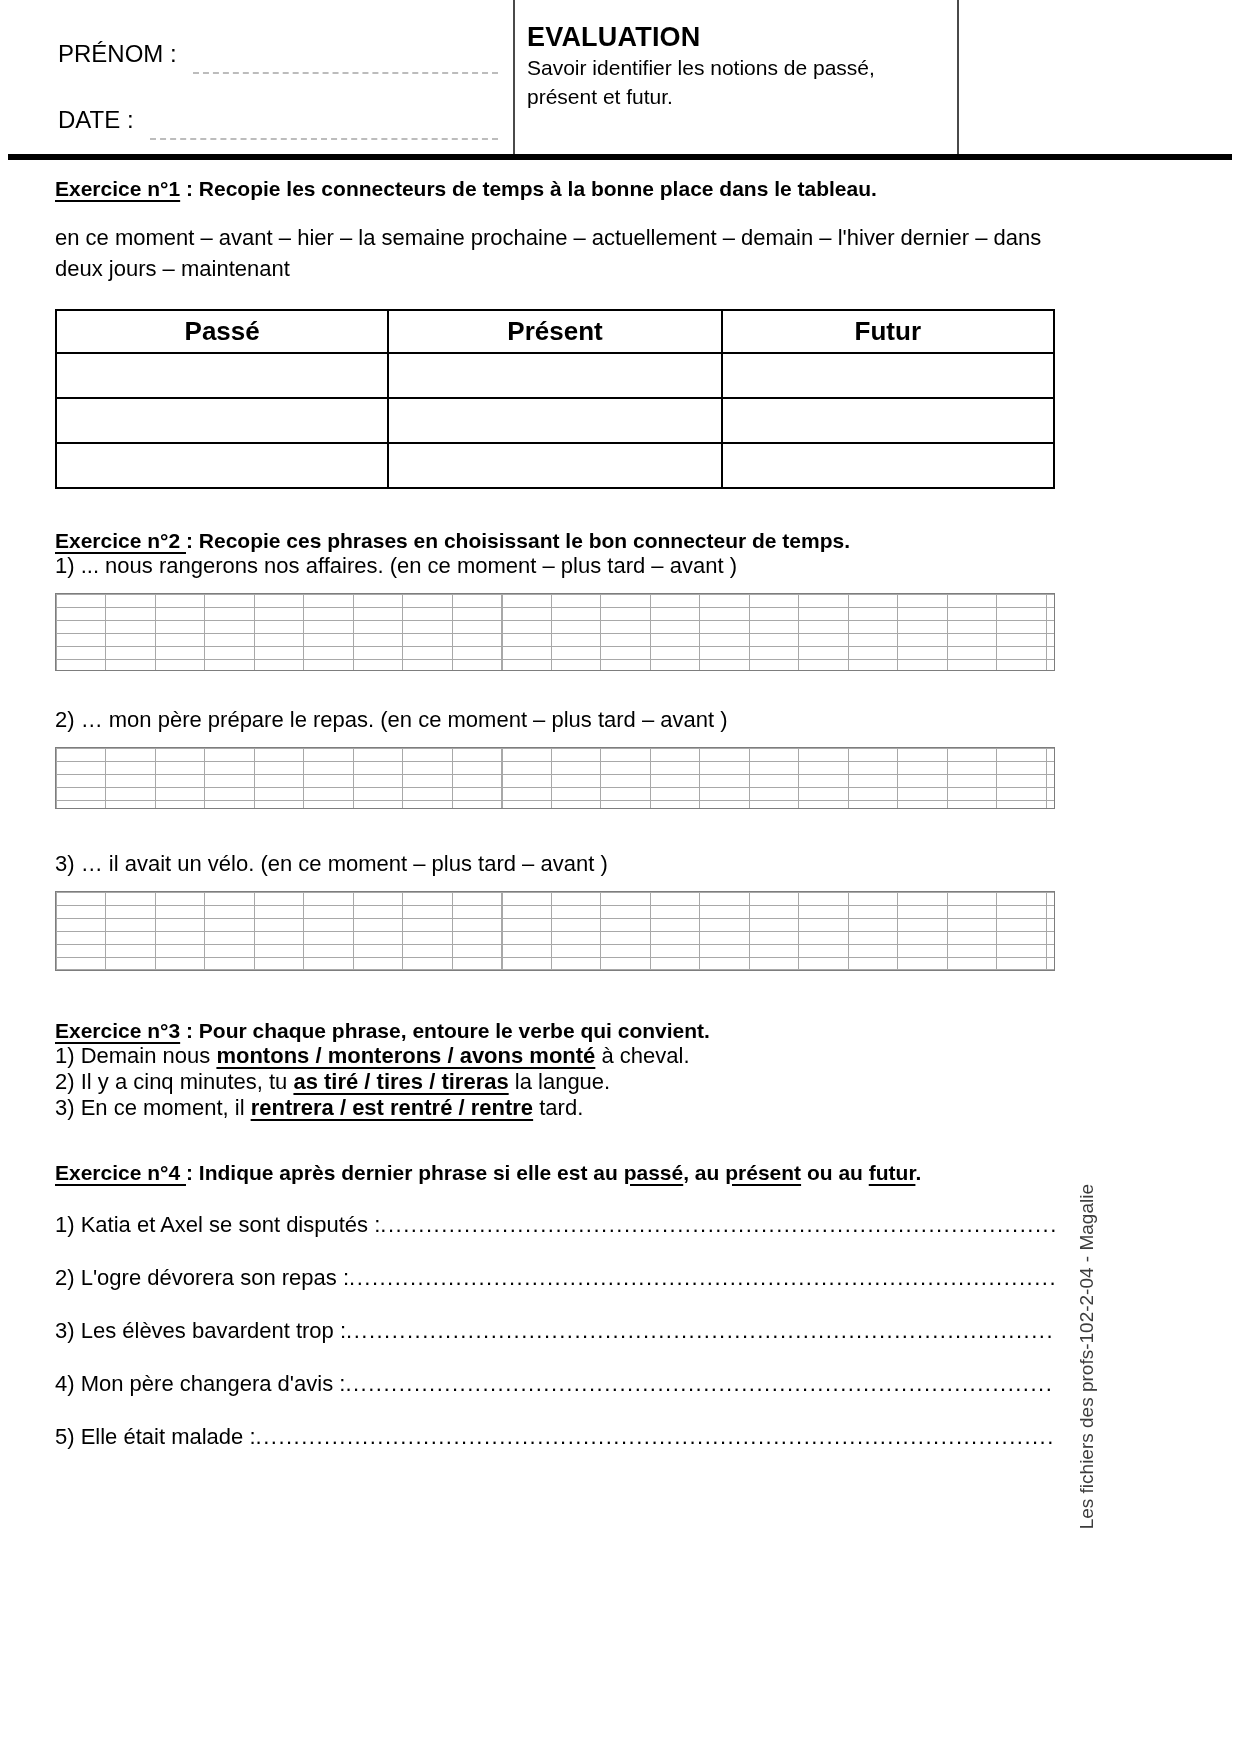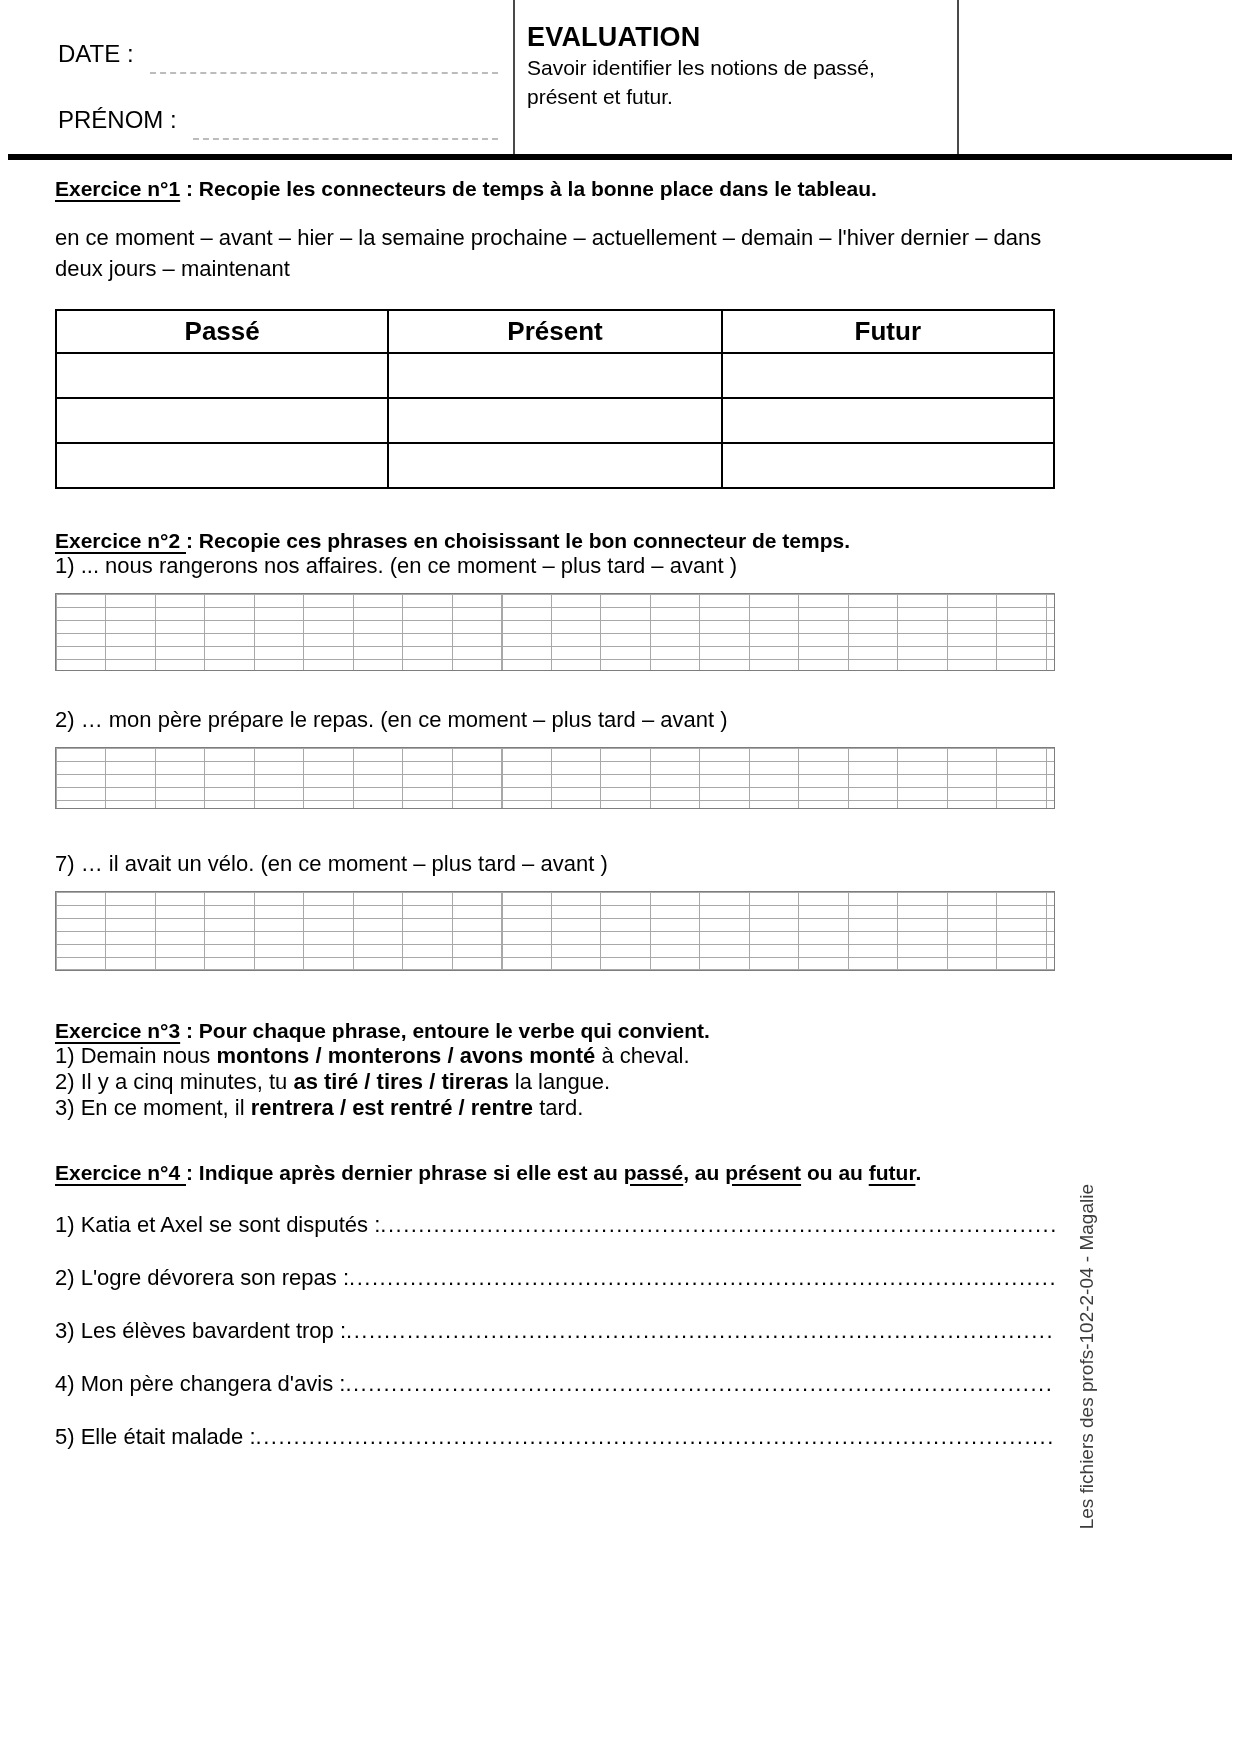--- a/index.html
+++ b/index.html
@@ -46,46 +46,46 @@
     border:1px solid #7d7d7d;
     background-image:
       repeating-linear-gradient(to right, #a8a8a8 0, #a8a8a8 1px, transparent 1px, transparent 49.5px),
       repeating-linear-gradient(to bottom, #a8a8a8 0, #a8a8a8 1px, transparent 1px, transparent 12.9px);
     background-color:#fff;
   }
   .wg-a { height:78px; }
   .wg-b { height:62px; }
   .wg-c { height:80px; }
 
-  .choices { font-weight:bold; text-decoration-thickness:2px; text-underline-offset:4px; }
+  .choices { font-weight:bold; text-decoration:underline; text-decoration-thickness:2px; text-underline-offset:4px; }
 
   .ex4-heading { white-space:nowrap; }
   .ex4-line { display:flex; align-items:baseline; font-size:22px; margin-top:27px; }
   .ex4-text { white-space:nowrap; }
   .dot-fill { flex:1; overflow:hidden; white-space:nowrap; letter-spacing:1.5px; }
 
   .credit {
     position:absolute; right:142px; bottom:226px;
     writing-mode:vertical-rl; transform:rotate(180deg);
     font-size:19px; color:#3c3c3c; white-space:nowrap;
   }
 </style>
 </head>
 <body>
 
 <div>
 
   <div class="header">
     <div class="header-left">
       <div class="field-row">
-        <span class="field-label">DATE :</span>
+        <span class="field-label">PRÉNOM :</span>
         <span class="field-line"></span>
       </div>
       <div class="field-row">
-        <span class="field-label">PRÉNOM :</span>
+        <span class="field-label">DATE :</span>
         <span class="field-line"></span>
       </div>
     </div>
     <div class="vline vline-left"></div>
     <div class="header-right">
       <div class="eval-title">EVALUATION</div>
       <div class="eval-subtitle">Savoir identifier les notions de passé, présent et futur.</div>
     </div>
     <div class="vline vline-right"></div>
     <div class="thick-rule"></div>
@@ -128,21 +128,21 @@
     <div class="ex-heading mt40">
       <span class="u">Exercice n°2 </span><span>: Recopie ces phrases en choisissant le bon connecteur de temps.</span>
     </div>
 
     <div class="ex-item">1) ... nous rangerons nos affaires. (en ce moment – plus tard – avant )</div>
     <div class="writing-grid wg-a"></div>
 
     <div class="ex-item" style="margin-top:36px">2) … mon père prépare le repas. (en ce moment – plus tard – avant )</div>
     <div class="writing-grid wg-b"></div>
 
-    <div class="ex-item" style="margin-top:42px">7) … il avait un vélo. (en ce moment – plus tard – avant )</div>
+    <div class="ex-item" style="margin-top:42px">3) … il avait un vélo. (en ce moment – plus tard – avant )</div>
     <div class="writing-grid wg-c"></div>
 
     <div class="ex-heading mt48">
       <span class="u">Exercice n°3</span><span> : Pour chaque phrase, entoure le verbe qui convient.</span>
     </div>
 
     <div class="ex-item">
       <span>1) Demain nous </span><span class="choices">montons / monterons / avons monté</span><span> à cheval.</span>
     </div>
     <div class="ex-item">

